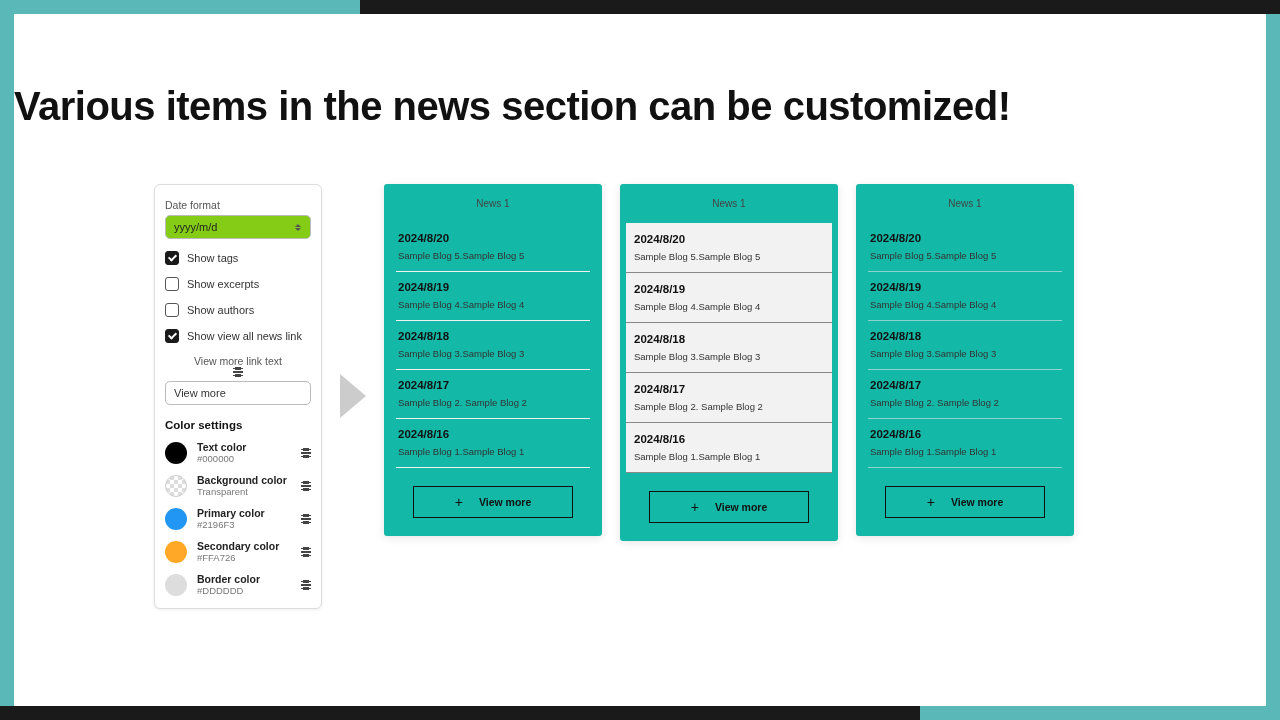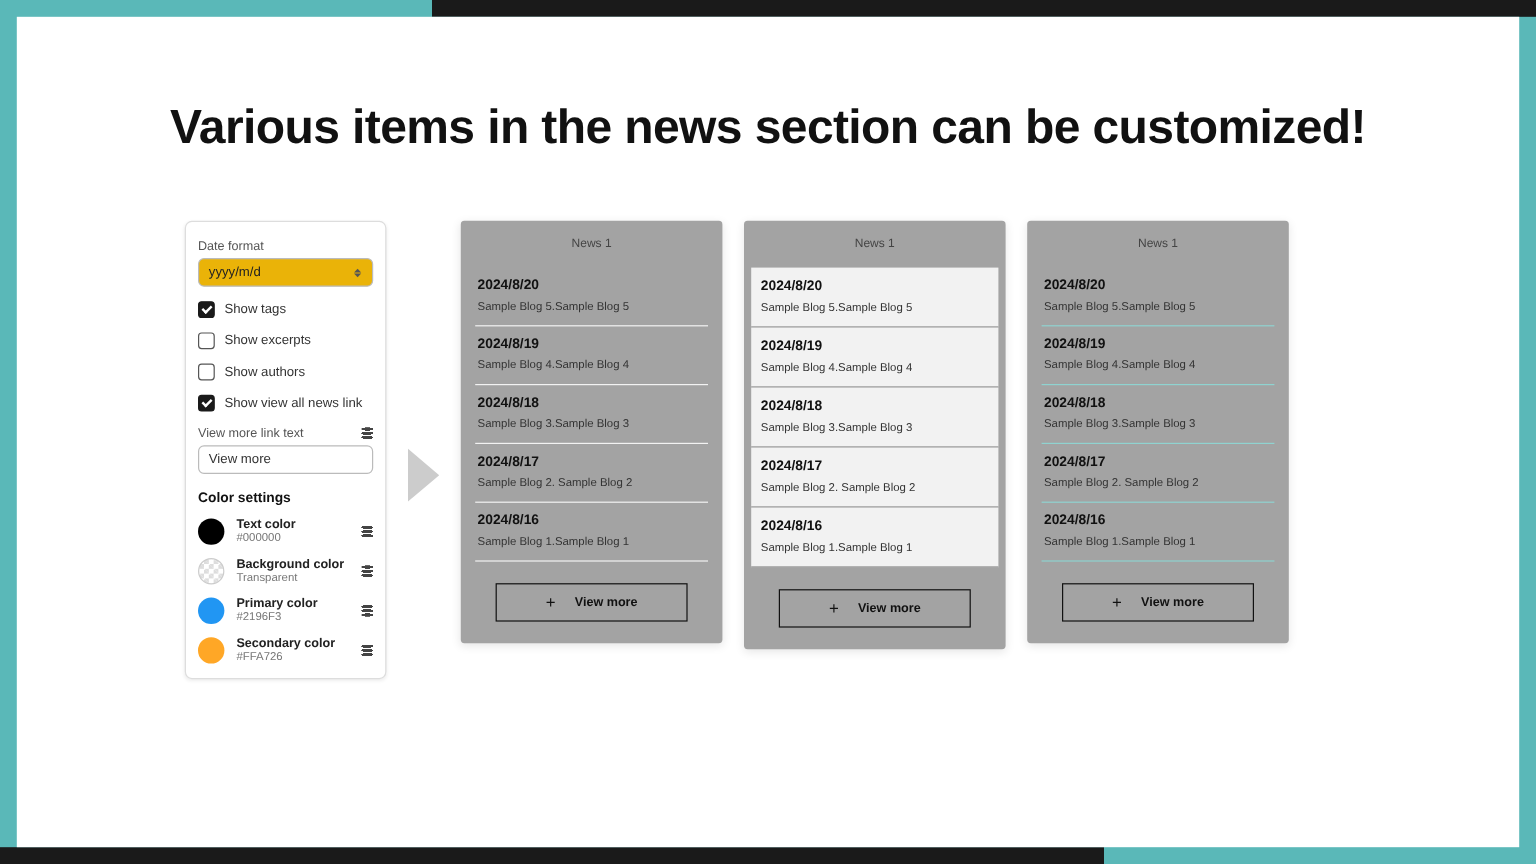--- a/index.html
+++ b/index.html
@@ -13,21 +13,20 @@
   .black-bar-top { position: absolute; top: 0; left: 360px; right: 0; height: 14px; background: #1a1a1a; }
   .black-bar-bottom { position: absolute; bottom: 0; left: 0; width: 920px; height: 14px; background: #1a1a1a; }
   .white-panel {
     position: absolute;
     top: 14px; left: 14px; right: 14px; bottom: 14px;
     background: #fff;
   }
   .headline {
     position: absolute;
     top: 70px; left: 0; right: 0;
-    text-align: center;
     font-size: 40px;
     font-weight: 700;
     color: #111;
     letter-spacing: -0.5px;
   }
   .content { position: absolute; top: 170px; left: 140px; right: 140px; bottom: 80px; display: flex; align-items: flex-start; gap: 18px; }
   
   .settings {
     width: 168px;
     background: #fff;
@@ -36,40 +35,40 @@
     padding: 10px 10px 12px 10px;
     box-shadow: 0 1px 3px rgba(0,0,0,0.07);
     font-size: 11px;
     color: #333;
   }
   .settings .label { font-size: 10.5px; color: #555; margin-bottom: 4px; margin-top: 4px; }
   .settings .select {
     border: 1px solid #bbb; border-radius: 5px;
     padding: 5px 8px; font-size: 11px; color: #222;
     display: flex; justify-content: space-between; align-items: center;
-    background: #eab308;
+    background: #84cc16;
   }
   .chev-updown { width: 8px; display: flex; flex-direction: column; gap: 1px; align-items: center; }
   .chev-updown::before, .chev-updown::after {
     content: ""; width: 0; height: 0; border-left: 3px solid transparent; border-right: 3px solid transparent;
   }
   .chev-updown::before { border-bottom: 3px solid #555; }
   .chev-updown::after { border-top: 3px solid #555; }
   .checkrow { display: flex; align-items: center; gap: 8px; margin-top: 12px; font-size: 11px; color: #333; text-align: center; }
   .checkbox {
     width: 14px; height: 14px; border: 1.5px solid #555; border-radius: 3px;
     display: flex; align-items: center; justify-content: center;
     flex-shrink: 0;
   }
   .checkbox.checked { background: #1a1a1a; border-color: #1a1a1a; }
   .checkbox.checked::after {
     content: ""; width: 3px; height: 6px; border: solid #fff; border-width: 0 2px 2px 0;
     transform: rotate(45deg); margin-top: -2px;
   }
-  .field-row { display: flex; justify-content: space-between; align-items: center; margin-top: 12px; }
+  .field-row { display: flex; justify-content: space-between; align-items: center; margin-top: 12px; flex-direction: column; }
   .db-icon { width: 10px; height: 10px; position: relative; }
   .db-icon::before {
     content: ""; position: absolute; inset: 0;
     background:
       radial-gradient(ellipse 5px 1.4px at 50% 1.5px, #444 99%, transparent 100%),
       radial-gradient(ellipse 5px 1.4px at 50% 5px, #444 99%, transparent 100%),
       radial-gradient(ellipse 5px 1.4px at 50% 8.5px, #444 99%, transparent 100%);
   }
   .textinput {
     border: 1px solid #bbb; border-radius: 5px; padding: 5px 8px;
@@ -98,21 +97,21 @@
     margin-top: 190px;
     width: 0; height: 0;
     border-top: 22px solid transparent;
     border-bottom: 22px solid transparent;
     border-left: 26px solid #ccc;
     flex-shrink: 0;
   }
   
   .preview {
     width: 218px;
-    background: #a3a3a3;
+    background: #14b8a6;
     border-radius: 3px;
     box-shadow: 0 2px 8px rgba(0,0,0,0.10);
     padding: 14px 12px 18px 12px;
     font-size: 10.5px;
   }
   .preview-title { text-align: center; font-size: 10px; color: #444; margin-bottom: 14px; }
   .news-item { padding: 9px 2px 10px 2px; }
   .news-date { font-weight: 700; font-size: 11.5px; color: #111; }
   .news-text { font-size: 9.5px; color: #333; margin-top: 6px; }
   .preview.style-a .news-item { border-bottom: 1px solid #f2f2f2; }
@@ -201,20 +200,28 @@
         <span class="db-icon"></span>
       </div>
       <div class="color-row">
         <span class="swatch orange"></span>
         <div class="color-text">
           <div class="cname">Secondary color</div>
           <div class="cval">#FFA726</div>
         </div>
         <span class="db-icon"></span>
       </div>
+      <div class="color-row">
+        <span class="swatch grey"></span>
+        <div class="color-text">
+          <div class="cname">Border color</div>
+          <div class="cval">#DDDDDD</div>
+        </div>
+        <span class="db-icon"></span>
+      </div>
     </div>
 
     <div class="big-arrow"></div>
 
     <div class="preview style-a">
       <div class="preview-title">News 1</div>
       <div class="news-item">
           <div class="news-date">2024/8/20</div>
           <div class="news-text">Sample Blog 5.Sample Blog 5</div>
         </div>

